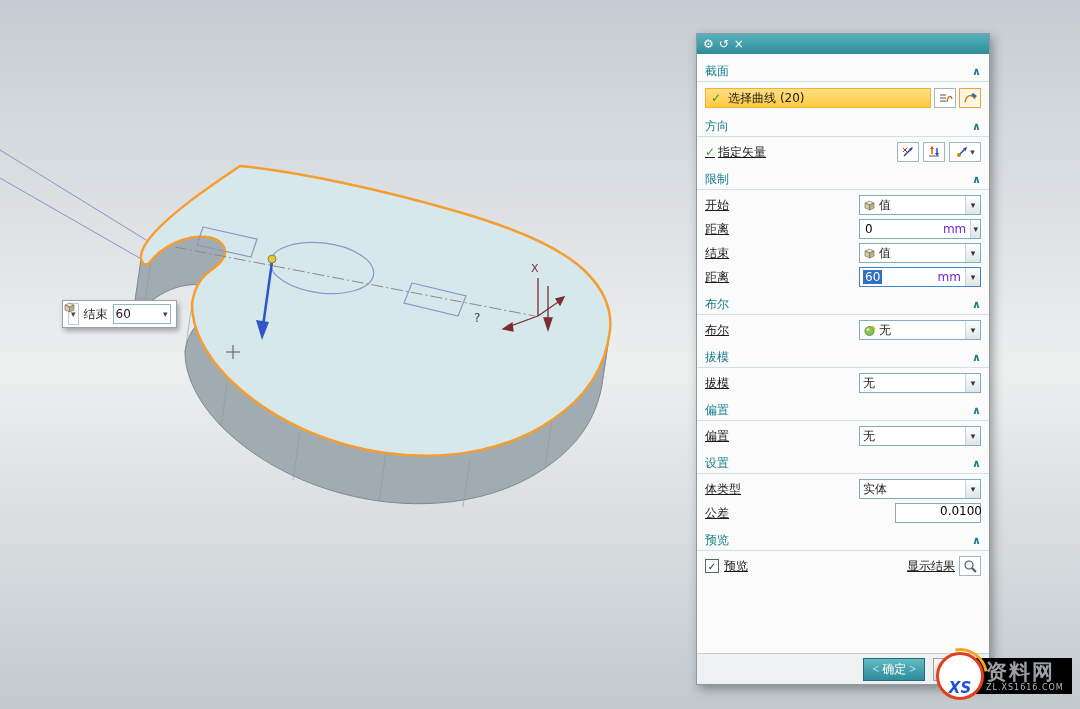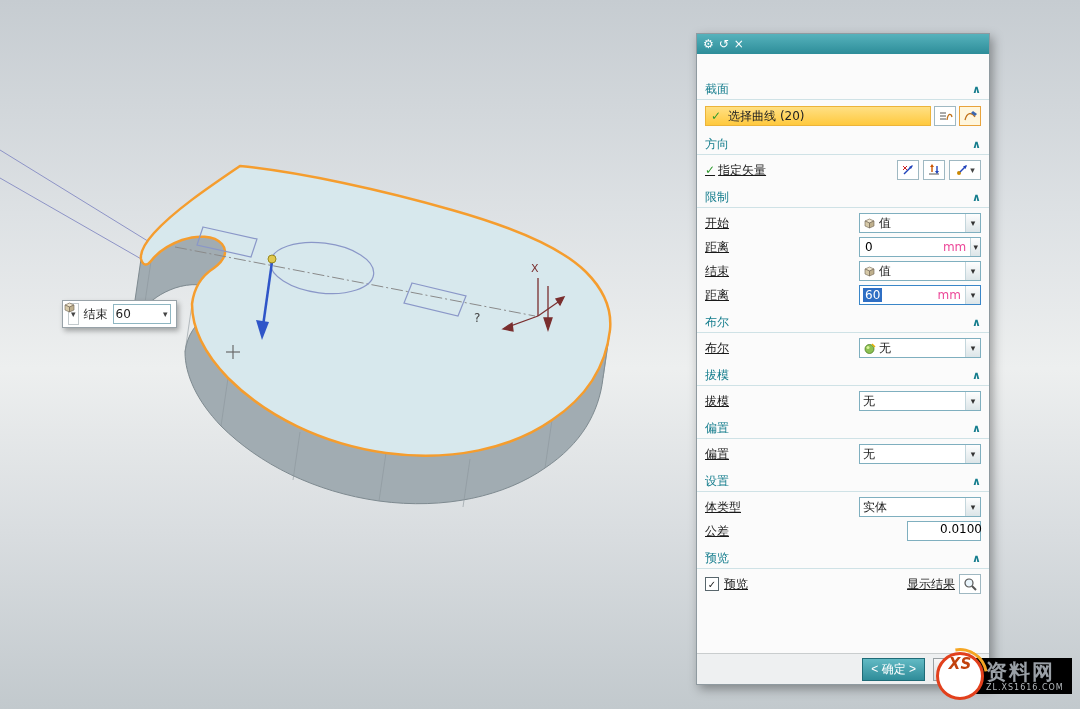--- a/index.html
+++ b/index.html
@@ -29,45 +29,45 @@
     position:absolute;left:696px;top:33px;width:294px;height:652px;z-index:10;
     background:#fbfbfb;border:1px solid #8f9aa0;box-shadow:3px 4px 10px rgba(0,0,0,.35);
     display:flex;flex-direction:column;box-sizing:border-box;
   }
   .titlebar{
     height:20px;flex:0 0 20px;background:linear-gradient(#56b2bc,#2d8d99);
     color:#fff;display:flex;align-items:center;gap:5px;padding:0 6px;
   }
   .titlebar .title{flex:1;font-size:12px;}
   .tb-icon{cursor:default;font-size:12px;line-height:1;}
-  .dlg-body{flex:1;display:flex;flex-direction:column;padding-top:20px;justify-content:space-between;}
+  .dlg-body{flex:1;display:flex;flex-direction:column;padding-top:2px;justify-content:space-between;}
   .section{margin-top:5px;}
   .sec-header{
     display:flex;justify-content:space-between;align-items:center;
     padding:2px 8px 1px;color:#157d8d;border-bottom:1px solid #cfe2e6;margin-bottom:3px;
   }
   .chev{color:#157d8d;font-weight:bold;font-size:11px;cursor:pointer;}
   .row{display:flex;align-items:center;justify-content:space-between;padding:1px 8px;min-height:24px;box-sizing:border-box;}
   .row .lbl{color:#1a1a1a;text-decoration:underline;}
   .check{color:#2f9a2f;font-weight:bold;margin-right:3px;}
   
   .combo{
     width:122px;height:20px;background:#fff;border:1px solid #7fafbf;
     display:flex;align-items:center;gap:3px;padding-left:3px;box-sizing:border-box;flex:0 0 auto;
   }
   .combo.focused{border-color:#3a86c8;}
   .combo .txt{flex:1;white-space:nowrap;overflow:hidden;}
-  .combo .unit{color:#ec4899;padding-right:1px;}
+  .combo .unit{color:#6d28d9;padding-right:1px;}
   .dd-arrow{
     width:14px;align-self:stretch;display:flex;align-items:center;justify-content:center;
     border-left:1px solid #c4d6dc;background:linear-gradient(#fefefe,#dce5e8);color:#333;font-size:9px;
   }
   input.num{border:none;outline:none;width:100%;font:inherit;padding:0 2px;background:transparent;}
   .sel-val{background:#2f6fc4;color:#fff;padding:0 2px;}
-  .tol-input{width:74px;height:20px;border:1px solid #7fafbf;background:#fff;box-sizing:border-box;}
+  .tol-input{width:86px;height:20px;border:1px solid #7fafbf;background:#fff;box-sizing:border-box;}
   .tol-input input{text-align:right;}
   
   .sel-row{display:flex;align-items:center;gap:3px;padding:1px 8px;min-height:24px;}
   .sel-bar{
     flex:1;height:20px;display:flex;align-items:center;gap:4px;padding:0 5px;
     background:linear-gradient(#ffe084,#ffc93e);border:1px solid #ecb43a;box-sizing:border-box;
   }
   .icon-btn{
     width:22px;height:20px;border:1px solid #9fb8c2;background:#fff;
     display:flex;align-items:center;justify-content:center;box-sizing:border-box;flex:0 0 auto;cursor:pointer;
@@ -81,31 +81,31 @@
   }
   .cb-row{display:flex;align-items:center;justify-content:flex-start;}
   .right-group{display:flex;align-items:center;gap:4px;}
   
   .footer{
     margin-top:auto;border-top:1px solid #c9cdce;background:#eef0f1;height:30px;flex:0 0 30px;
     display:flex;align-items:center;justify-content:flex-end;gap:8px;padding:0 10px;
   }
   .btn-ok{
     background:linear-gradient(#62bac4,#2f8c99);border:1px solid #1f6b77;color:#fff;
-    padding:2px 8px;font-size:12px;cursor:pointer;
+    padding:2px 8px;font-size:12px;cursor:pointer;font-family:Liberation Serif, serif;
   }
   .btn-cancel{
     background:linear-gradient(#f7f7f7,#dcdcdc);border:1px solid #9aa0a3;color:#333;
     padding:2px 10px;font-size:12px;cursor:pointer;
   }
   
   .watermark{position:absolute;left:936px;top:652px;display:flex;align-items:center;z-index:30;}
   .wm-badge{
     width:42px;height:42px;border-radius:50%;border:3px solid #e2401c;background:#fff;
-    display:flex;align-items:flex-start;justify-content:center;color:#c2410c;
+    display:flex;align-items:flex-end;justify-content:center;color:#1d4ed8;
     font-weight:bold;font-style:italic;font-size:15px;position:relative;flex:0 0 auto;
   }
   .wm-badge::after{
     content:"";position:absolute;inset:-7px;border:3px solid transparent;
     border-top-color:#f5a623;border-radius:50%;transform:rotate(35deg);
   }
   .wm-text{background:#000000;padding:3px 8px 2px 10px;margin-left:-8px;}
   .wm-name{font-size:21px;line-height:22px;color:#9aa0a6;font-weight:bold;letter-spacing:2px;}
   .wm-url{font-size:8px;color:#b3b8bc;text-align:left;letter-spacing:1px;}
 </style>

